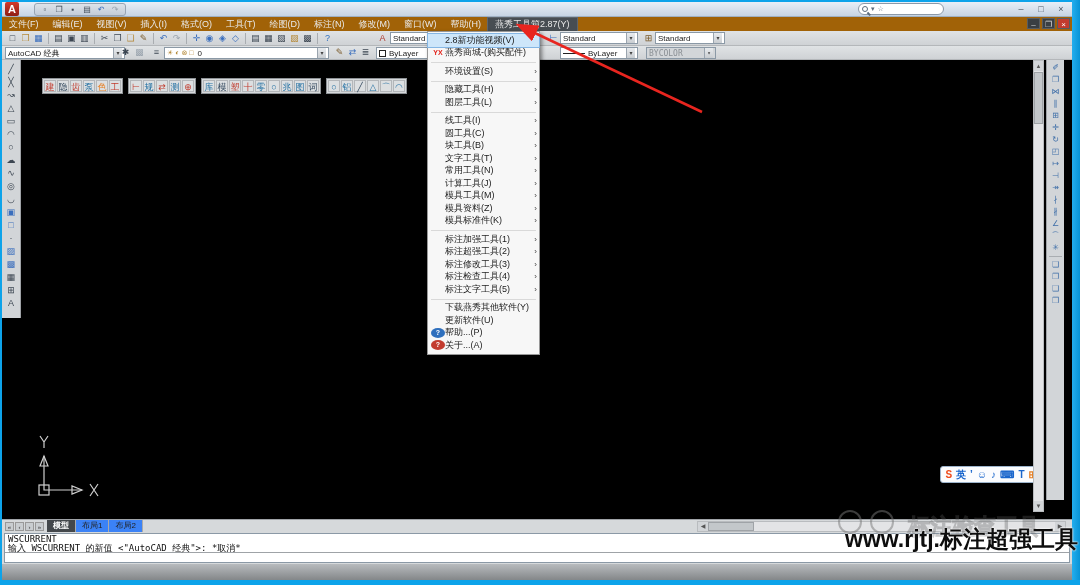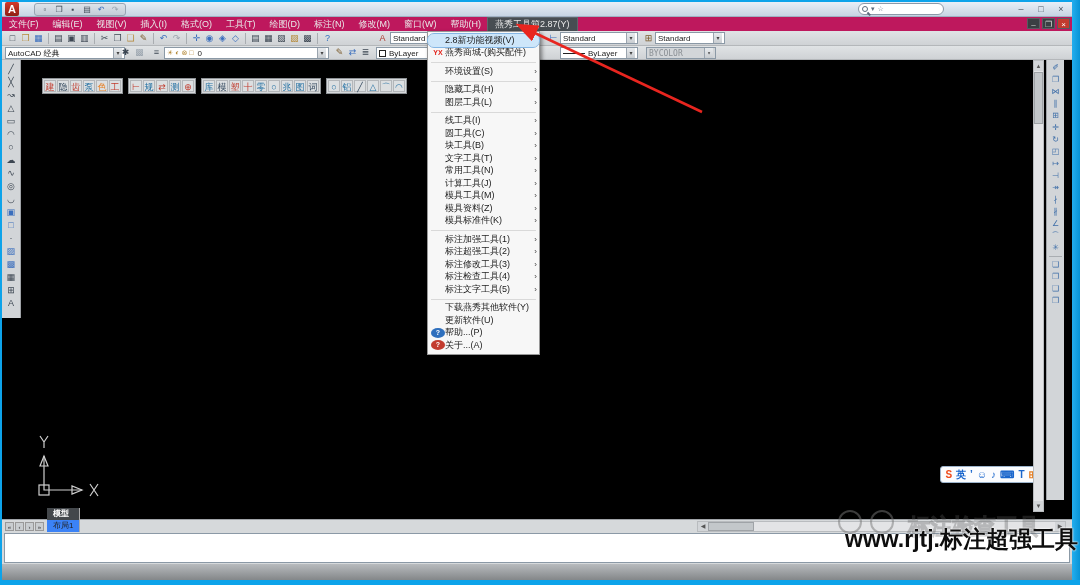--- a/index.html
+++ b/index.html
@@ -19,21 +19,21 @@
   #search-box { right:128px; top:1px; width:86px; height:12px; background:#fff;
     border:1px solid #8c99a8; border-radius:6px; display:flex; align-items:center; padding:0 3px; gap:3px; }
   .mag { width:6px; height:6px; border:1.5px solid #5b6b7c; border-radius:50%; position:relative; }
   .mag::after { content:""; position:absolute; width:4px; height:1.5px; background:#5b6b7c;
     transform:rotate(45deg); left:4px; top:6px; }
   #search-box .mini { font-size:7px; color:#5b6b7c; }
   #win-controls { right:4px; top:0; display:flex; gap:6px; }
   #win-controls span { font-size:9px; color:#4a5562; width:14px; text-align:center; line-height:14px; }
 
   
-  #menubar { left:2px; right:8px; top:17px; height:14px; background:#be185d; display:flex; align-items:center; }
+  #menubar { left:2px; right:8px; top:17px; height:14px; background:#a16207; display:flex; align-items:center; }
   #menubar .menu-top-item { color:#e9e9e9; font-size:9px; padding:0 7px; line-height:13px; white-space:nowrap; }
   #menubar .menu-top-item.active { background:#474d52; outline:1px solid #5f666c; }
   #mdi-controls { position:absolute; right:2px; top:1px; display:flex; gap:2px; }
   #mdi-controls span { width:13px; height:11px; font-size:8px; line-height:11px; text-align:center;
     color:#ddd; background:#3a3f43; border:1px solid #565c61; }
   #mdi-controls .close { background:#c23b2e; color:#fff; }
 
   
   .toolbar-row { left:2px; right:8px; background:linear-gradient(#e0e3e5,#cfd2d5);
     border-bottom:1px solid #b4b7ba; }
@@ -80,21 +80,21 @@
   #ime-bar .ime-item { font-size:10px; font-weight:bold; line-height:15px; }
 
   
   #yx-menu { left:427px; top:31px; width:113px; background:#f7f7f7; border:1px solid #979797;
     box-shadow:2px 2px 4px rgba(0,0,0,.45); padding:2px 0; z-index:50; }
   .menu-item { display:flex; align-items:center; height:12.5px; padding:0 2px 0 3px; font-size:9px; color:#1c1c1c; }
   .menu-item .mi-icon { width:14px; flex:none; font-size:7px; font-weight:bold; text-align:center; line-height:10px; }
   .menu-item .mi-label { flex:1; white-space:nowrap; overflow:hidden; }
   .menu-item .mi-arrow { width:8px; flex:none; text-align:right; color:#444; font-size:8px; visibility:hidden; }
   .menu-item.submenu .mi-arrow { visibility:visible; }
-  .menu-item.highlighted { background:#cde6fa; outline:1px solid #84b6e4;border-radius:6px; }
+  .menu-item.highlighted { background:#cde6fa; outline:1px solid #84b6e4; }
   .menu-item.separator { height:4px; pointer-events:none; }
   .menu-item.separator { border-bottom:1px solid #d9d9d9; margin:0 3px 2px 3px; }
 
   
   #tabsrow { left:2px; right:8px; top:519px; height:13px; background:#d6d9db;
     border-top:1px solid #9fa3a7; display:flex; align-items:center; font-size:8px; }
   #tab-nav { display:flex; gap:1px; margin:0 3px; }
   #tab-nav span { width:9px; height:9px; background:#c9cdd0; border:1px solid #999; font-size:6px;
     line-height:8px; text-align:center; color:#333; }
   .doc-tab { padding:0 6px; height:12px; line-height:12px; color:#222;
@@ -555,35 +555,40 @@
   </div>
 
 <div class="abs" id="tabsrow">
   <div id="tab-nav">
 
   <span>«</span>
       <span>‹</span>
       <span>›</span>
       <span>»</span>
     </div>
-  <div style="display:flex;flex-direction:column;">
+  <div style="display:flex;">
 
   <span class="doc-tab active">模型</span>
       <span class="doc-tab">布局1</span>
       <span class="doc-tab">布局2</span>
     </div>
   <div id="hscroll">
     <span class="arr">◀</span>
     <span class="thumb"></span>
     <span class="arr right">▶</span>
   </div>
 </div>
 
 <div class="abs" id="cmd">
   <div id="cmd-inner">
+    <div id="cmd-history">
+
+    <div>WSCURRENT</div>
+        <div>输入 WSCURRENT 的新值 &lt;"AutoCAD 经典"&gt;: *取消*</div>
+      </div>
   </div>
 </div>
 
 <div class="abs" id="statusbar"></div>
 
 <div class="abs ghost-circle" style="right:218px;"></div>
 <div class="abs ghost-circle" style="right:186px;"></div>
 <div class="abs" id="ghost-mark">标注检查工具</div>
 <div class="abs" id="watermark">www.rjtj.标注超强工具</div>
 

